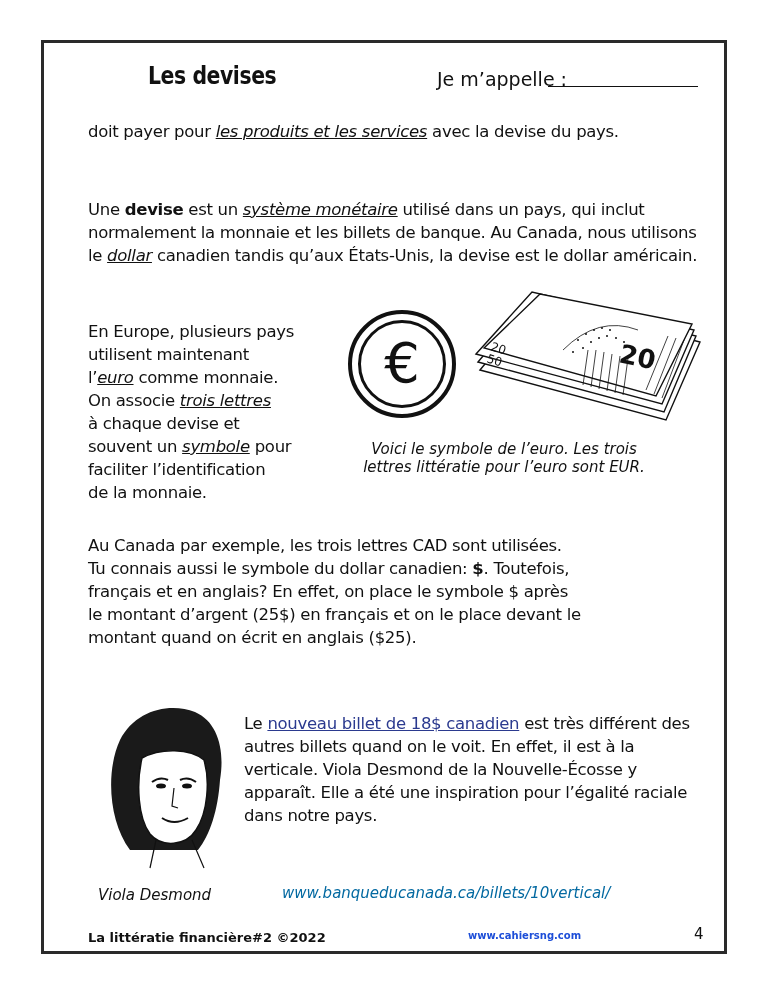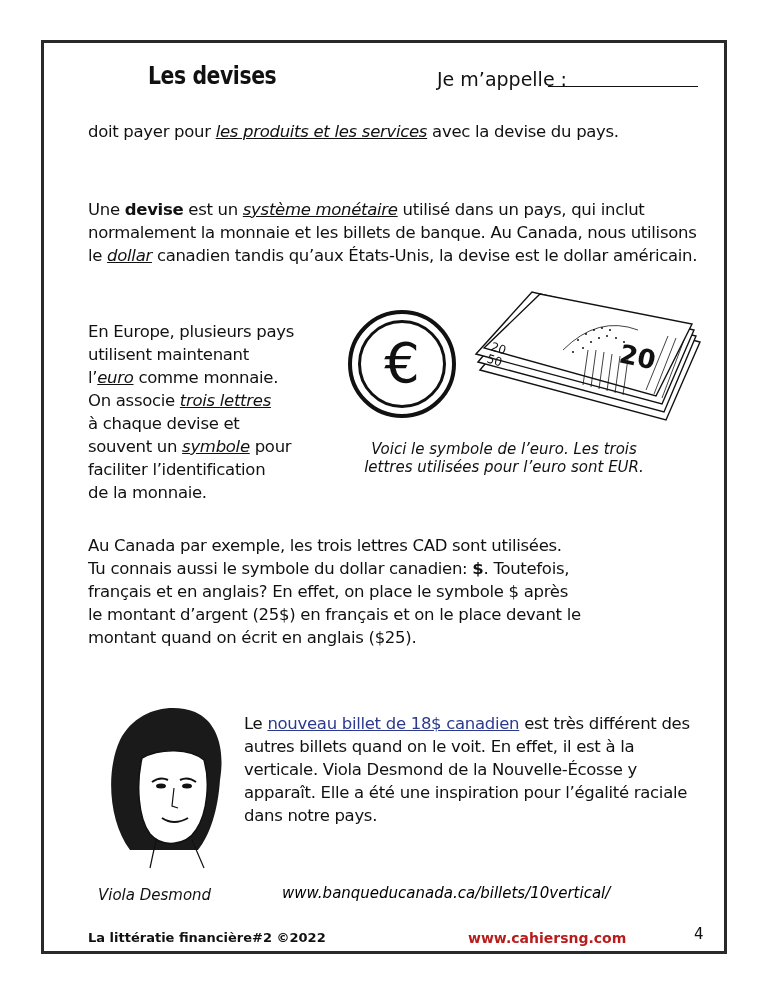--- a/index.html
+++ b/index.html
@@ -11,23 +11,23 @@
            font-weight:bold; font-size:24px; letter-spacing:-0.5px; transform:scaleX(0.85);
            transform-origin:left top; color:#111; }
   .name-label { position:absolute; left:437px; top:68px; font-size:19px; }
   .name-line { position:absolute; left:548px; top:86px; width:150px; border-bottom:1.5px solid #111; }
   .p { position:absolute; font-size:16.5px; line-height:23px; letter-spacing:-0.3px; }
   .u { text-decoration:underline; font-style:italic;margin-top:17px; }
   .b { font-weight:bold; }
   .link { color:#2b3a8f; text-decoration:underline; }
   .caption { position:absolute; font-style:italic; font-size:15px; line-height:18px; text-align:center; }
   .footer-left { position:absolute; left:88px; top:930px; font-size:13px; font-weight:bold; }
-  .footer-right { position:absolute; left:468px; top:930px; font-size:14px; font-weight:bold; color:#b91c1c; }
+  .footer-right { position:absolute; left:468px; top:930px; font-size:10px; font-weight:bold; color:#1d4ed8; }
   .page-num { position:absolute; left:694px; top:925px; font-size:15px; }
-  .url { position:absolute; left:282px; top:884px; font-size:15px; font-style:italic; color:#000000; }
+  .url { position:absolute; left:282px; top:884px; font-size:15px; font-style:italic; color:#0369a1; }
   .viola { position:absolute; left:98px; top:886px; font-size:15px; font-style:italic; }
 </style>
 </head>
 <body>
 
 <div class="frame"></div>
 
 <div class="title">Les devises</div>
 <div class="name-label">Je m’appelle :</div>
 <div class="name-line"></div>
@@ -89,21 +89,21 @@
         <circle cx="156" cy="52" r="1"></circle>
     </g>
     <text x="150" y="72" font-size="26" font-weight="bold" font-family="DejaVu Sans, sans-serif" transform="rotate(12 150 72)" fill="#111">20</text>
     <text x="22" y="60" font-size="12" font-family="DejaVu Sans, sans-serif" transform="rotate(18 22 60)" fill="#111">20</text>
     <text x="18" y="72" font-size="12" font-family="DejaVu Sans, sans-serif" transform="rotate(18 18 72)" fill="#111">50</text>
   </svg>
 </div>
 
 <div class="caption" style="left:334px; top:440px; width:340px;">
   <div>Voici le symbole de l’euro. Les trois</div>
-  <div>lettres utilisées pour l’euro sont EUR.</div>
+  <div>lettres littératie pour l’euro sont EUR.</div>
 </div>
 
 <div class="p" style="left:88px; top:534px; width:620px;">
   <div>Au Canada par exemple, les trois lettres CAD sont utilisées.</div>
   <div><span>Tu connais aussi le symbole du dollar canadien: </span><span class="b">$</span><span>. Toutefois,</span></div>
   <div>français et en anglais? En effet, on place le symbole $ après</div>
   <div>le montant d’argent (25$) en français et on le place devant le</div>
   <div>montant quand on écrit en anglais ($25).</div>
 </div>
 

